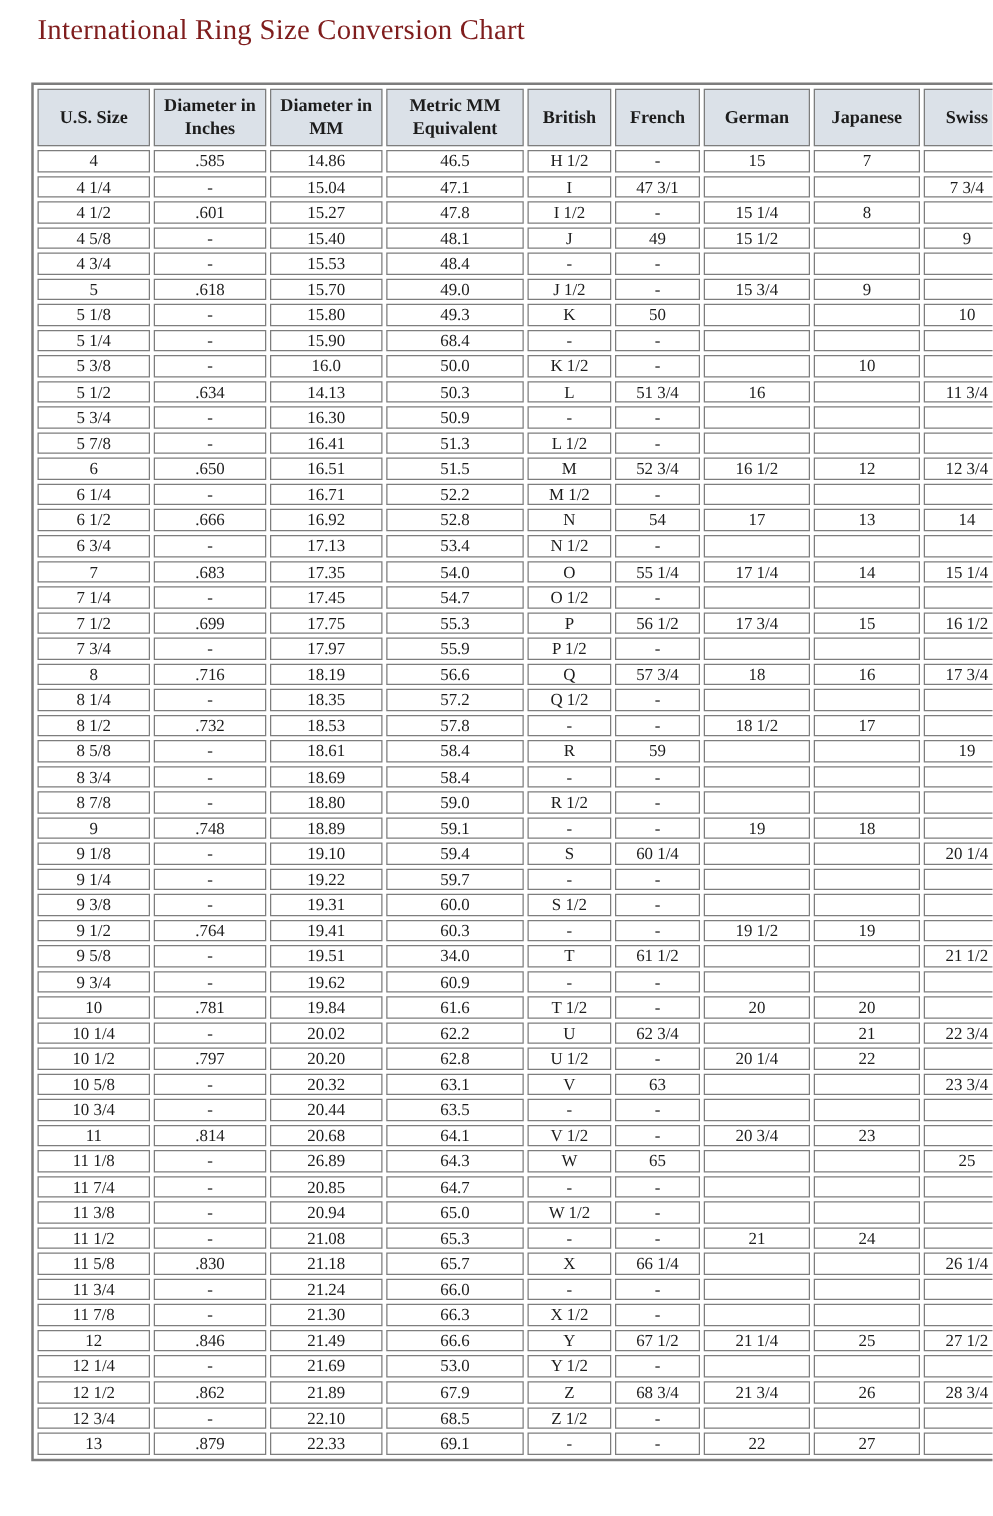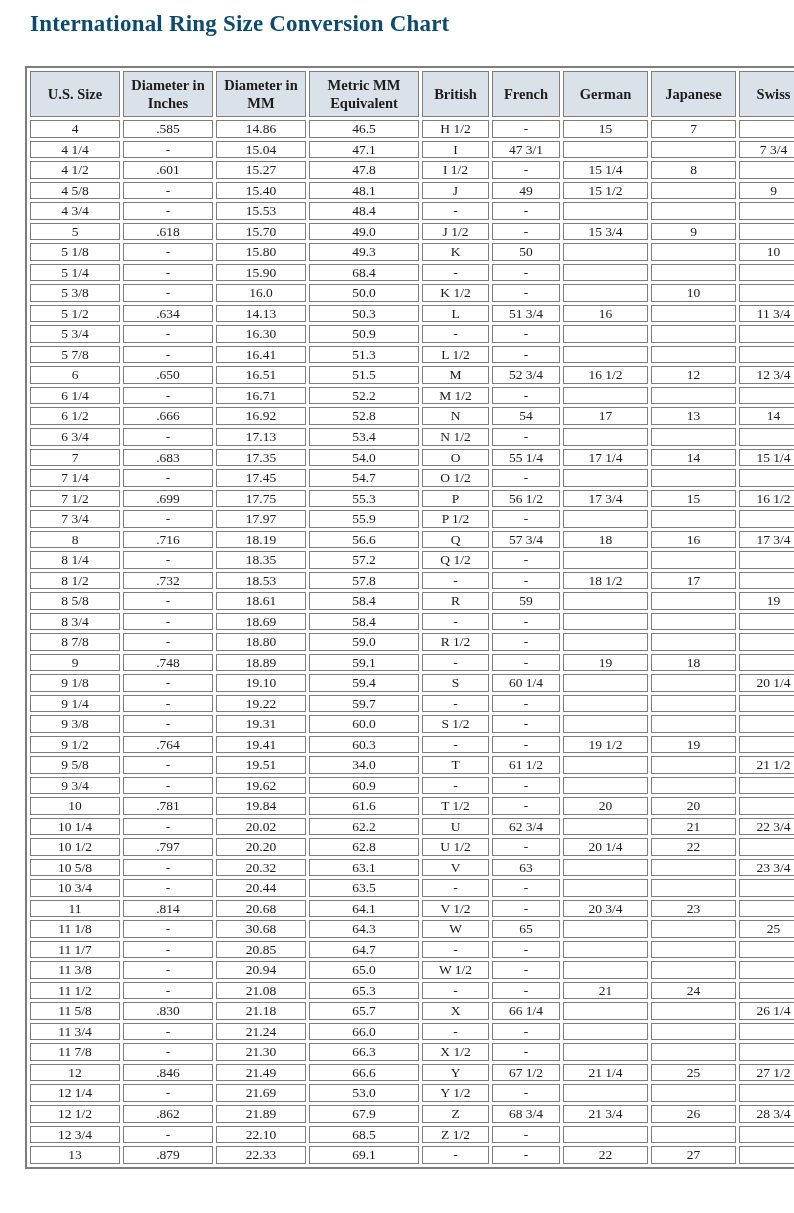--- a/index.html
+++ b/index.html
@@ -22,22 +22,22 @@
   }
   .page {
     position: relative;
     width: 794px;
     height: 1213px;
   }
   .page-title {
     margin: 0;
     padding: 11px 0 0 30px;
     font-size: 23px;
-    font-weight: bold;
-    color: #0c4a6e;
+    font-weight: normal;
+    color: #7f1d1d;
     letter-spacing: 0.2px;
     font-family: "Liberation Serif", serif;
   }
   table.ring-table {
     margin: 29px 0 0 25px;
     width: 754px;
     border-collapse: separate;
     border-spacing: 3px;
     border: 2px solid var(--border-color);
     background: #ffffff;
@@ -523,30 +523,30 @@
           <td>64.1</td>
           <td>V 1/2</td>
           <td>-</td>
           <td>20 3/4</td>
           <td>23</td>
           <td></td>
         </tr>
         <tr>
           <td>11 1/8</td>
           <td>-</td>
-          <td>30.68</td>
+          <td>26.89</td>
           <td>64.3</td>
           <td>W</td>
           <td>65</td>
           <td></td>
           <td></td>
           <td>25</td>
         </tr>
         <tr>
-          <td>11 1/7</td>
+          <td>11 7/4</td>
           <td>-</td>
           <td>20.85</td>
           <td>64.7</td>
           <td>-</td>
           <td>-</td>
           <td></td>
           <td></td>
           <td></td>
         </tr>
         <tr>

